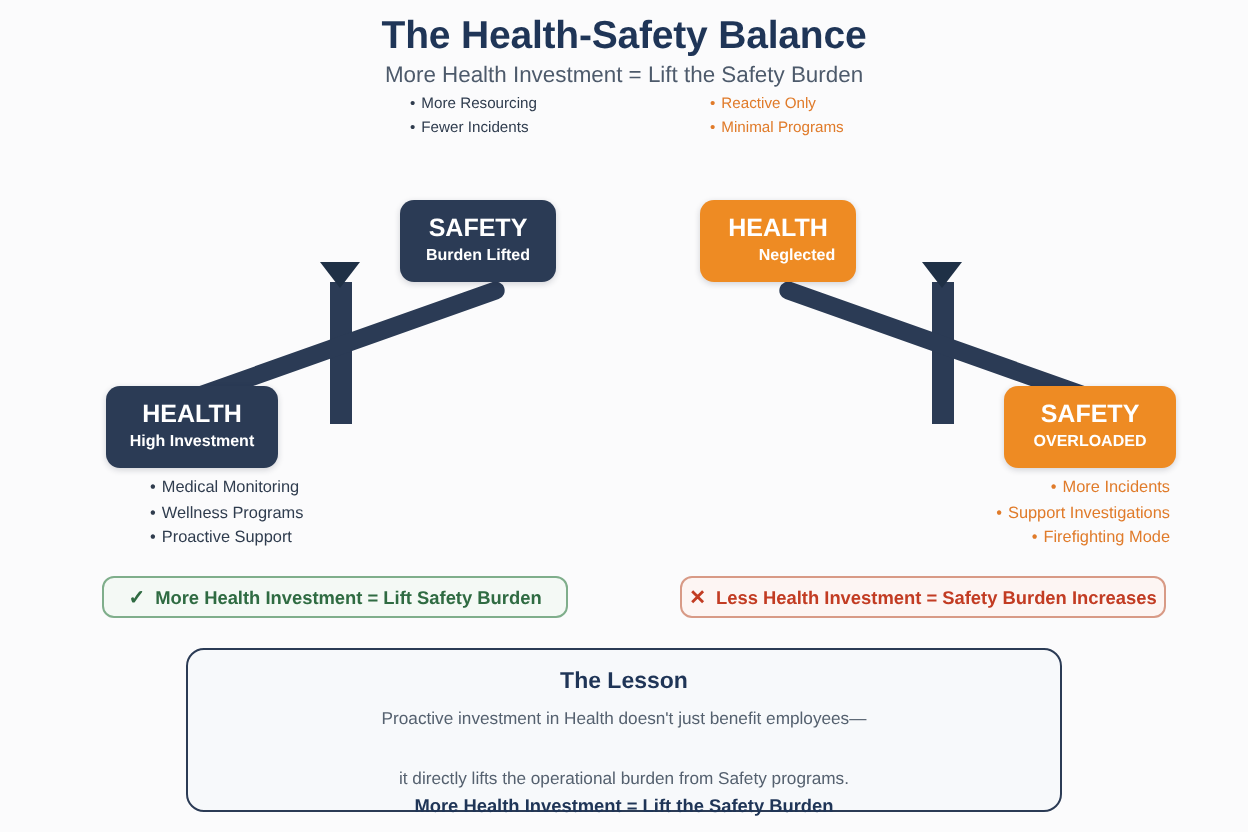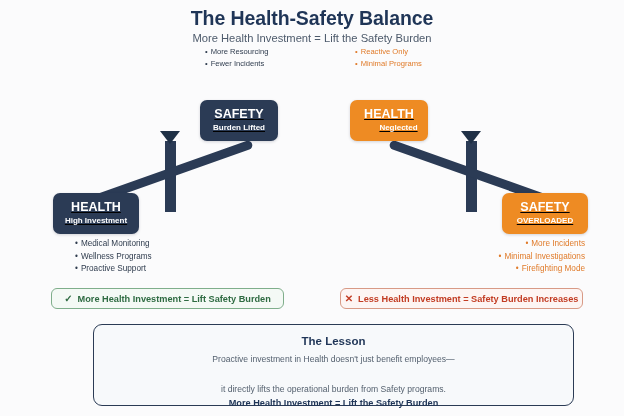--- a/index.html
+++ b/index.html
@@ -100,21 +100,20 @@
   
   .box {
     position: absolute;
     border-radius: 7px;
     box-sizing: border-box;
     display: flex;
     flex-direction: column;
     align-items: center;
     justify-content: center;
     box-shadow: 0 1px 3px rgba(20,30,50,0.18);
-    text-decoration: underline;
   }
   .box .b-title {
     font-weight: bold;
     color: #ffffff;
     line-height: 1.1;
   }
   .box .b-sub {
     color: #ffffff;
     line-height: 1.1;
     margin-top: 3px;
@@ -159,21 +158,21 @@
     font-size: 10px;
     margin-right: 5px;
     font-weight: bold;
   }
 
   
   .lesson {
     position: absolute;
     left: 93px;
     top: 324px;
-    width: 481px;
+    width: 438px;
     height: 82px;
     box-sizing: border-box;
     background: #f7f9fb;
     border: 1.3px solid #2b3b55;
     border-radius: 9px;
     display: flex;
     flex-direction: column;
     align-items: center;
     padding-top: 10px;
   }
@@ -255,21 +254,21 @@
     <div class="b-sub" style="font-size:8px; font-weight:bold;margin-left:19px;">Neglected</div>
   </div>
 
   <div class="box box-orange" style="left:502px; top:193px; width:86px; height:41px;">
     <div class="b-title" style="font-size:12.5px;">SAFETY</div>
     <div class="b-sub" style="font-size:8px; font-weight:bold;">OVERLOADED</div>
   </div>
 
   <div class="list list-right" style="left:426px; top:238px; width:159px;">
     <div><span class="bdot">•</span><span>More Incidents</span></div>
-    <div><span class="bdot">•</span><span>Minimal Investigations</span></div>
+    <div><span class="bdot">•</span><span>Support Investigations</span></div>
     <div><span class="bdot">•</span><span>Firefighting Mode</span></div>
   </div>
 
   <div class="banner banner-bad" style="left:340px; top:288px; width:243px; height:21px;">
     <span class="mark">✕</span>
     <span>Less Health Investment = Safety Burden Increases</span>
   </div>
 
   <div class="lesson">
     <div class="lesson-title">The Lesson</div>

